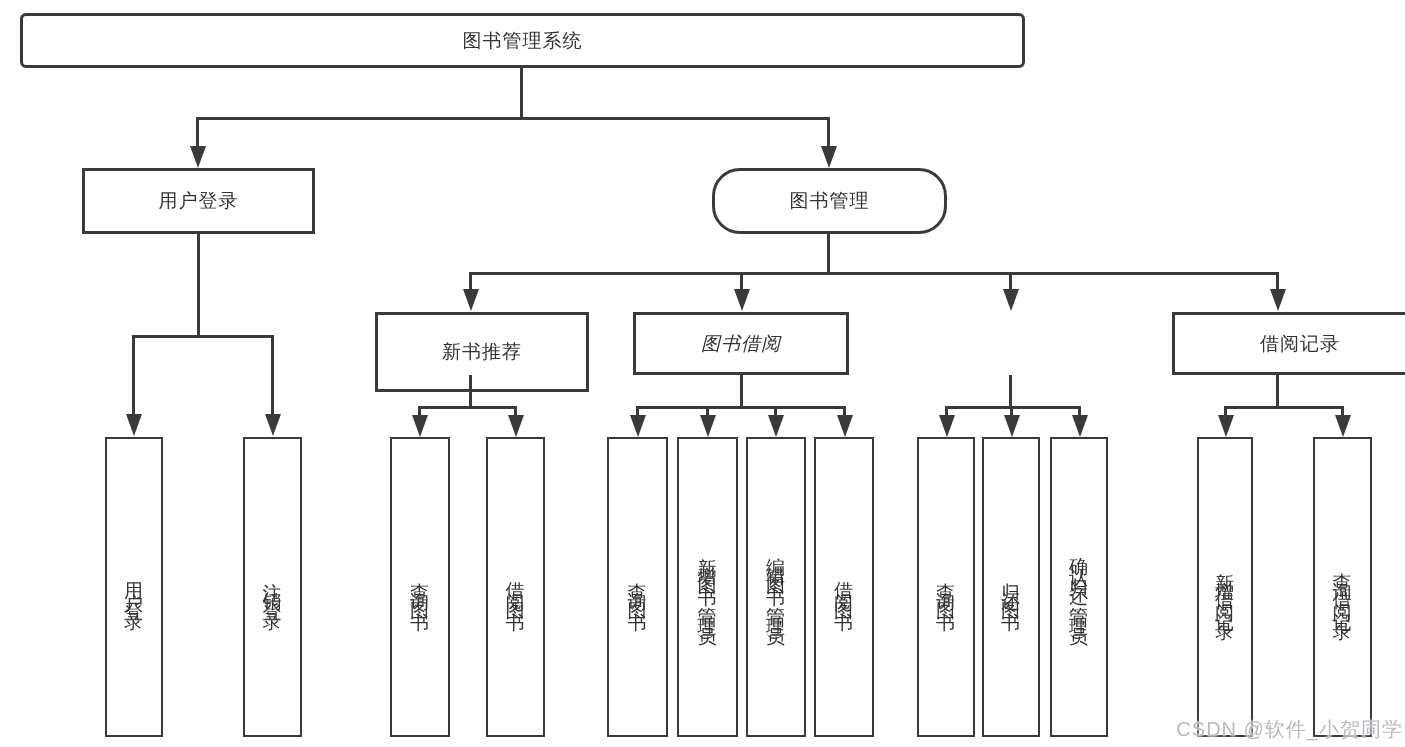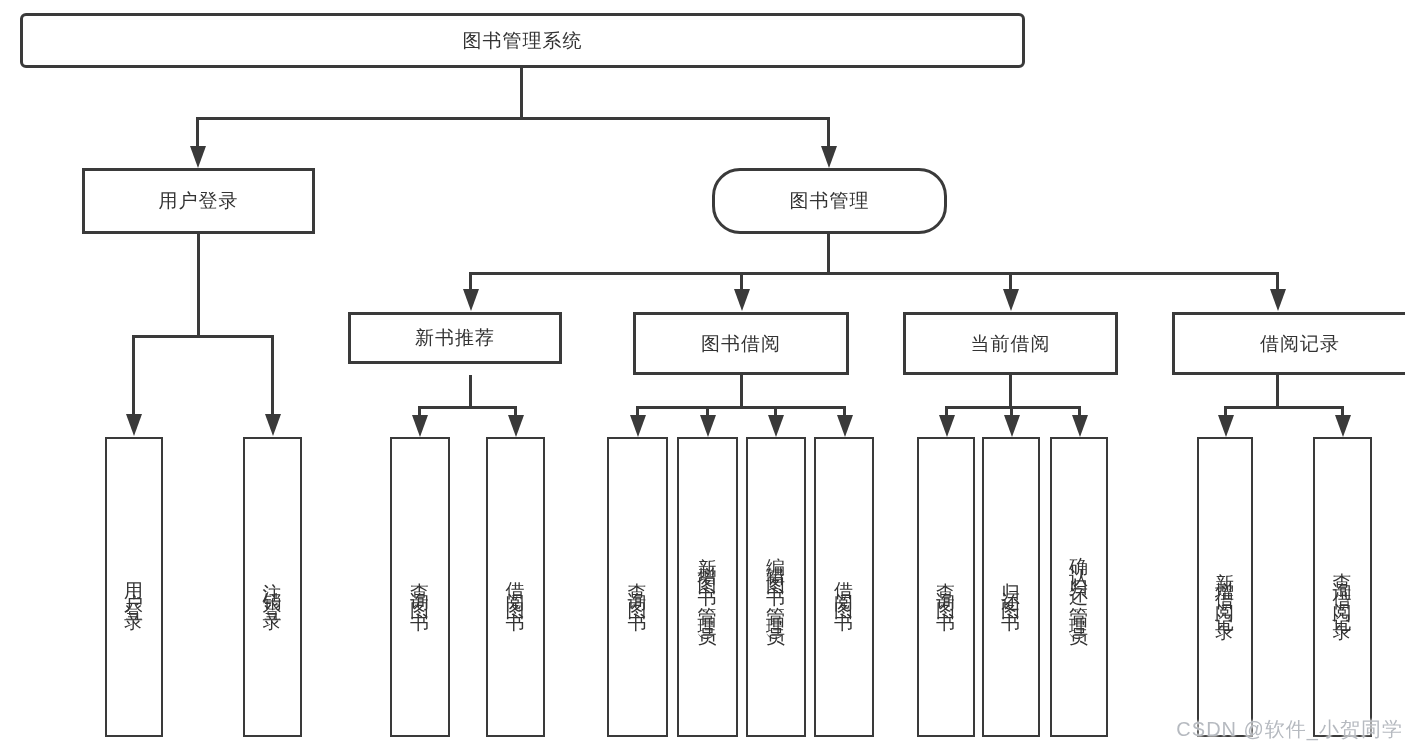--- a/index.html
+++ b/index.html
@@ -52,23 +52,22 @@
 </head>
 <body>
 
 <div id="canvas">
 
   <div class="box" style="left:20px;top:13px;width:1005px;height:55px;border-radius:6px;">图书管理系统</div>
 
   <div class="box" style="left:82px;top:168px;width:233px;height:66px;">用户登录</div>
   <div class="box" style="left:712px;top:168px;width:235px;height:66px;border-radius:28px;">图书管理</div>
 
-  <div class="box" style="left:348px;top:312px;width:214px;height:52px;">新书推荐</div>
-  <div class="box" style="left:633px;top:312px;width:216px;height:63px;">图书借阅</div>
-  <div class="box" style="left:903px;top:312px;width:215px;height:63px;">当前借阅</div>
+  <div class="box" style="left:375px;top:312px;width:214px;height:80px;">新书推荐</div>
+  <div class="box" style="left:633px;top:312px;width:216px;height:63px;font-style:italic;">图书借阅</div>
   <div class="box" style="left:1172px;top:312px;width:256px;height:63px;">借阅记录</div>
 
   <div class="box leaf" style="left:105px;top:437px;width:58px;height:300px;">用户登录</div>
   <div class="box leaf" style="left:243px;top:437px;width:59px;height:300px;">注销登录</div>
 
   <div class="box leaf" style="left:390px;top:437px;width:60px;height:300px;">查询图书</div>
   <div class="box leaf" style="left:486px;top:437px;width:59px;height:300px;">借阅图书</div>
 
   <div class="box leaf" style="left:607px;top:437px;width:61px;height:300px;">查询图书</div>
   <div class="box leaf" style="left:677px;top:437px;width:61px;height:300px;">新增图书（管理员）</div>

